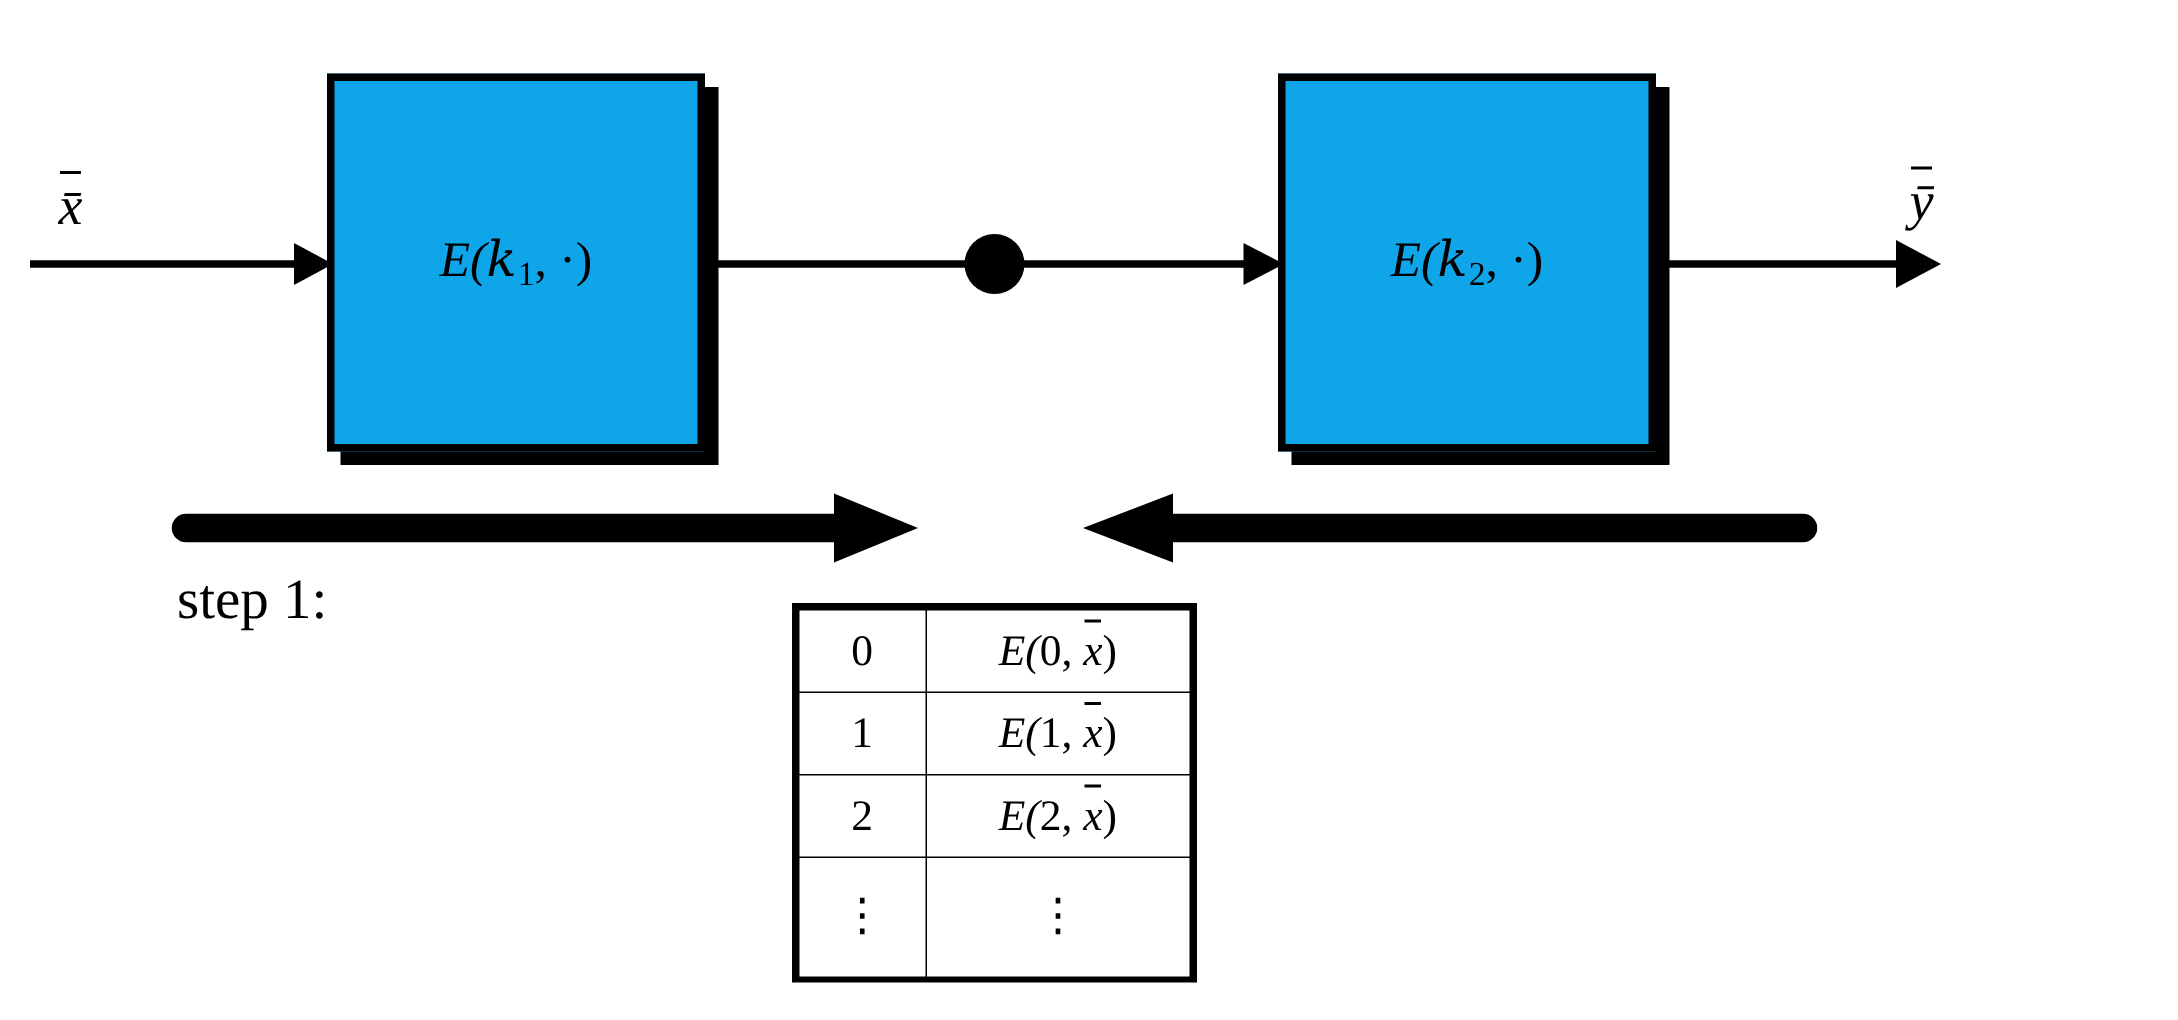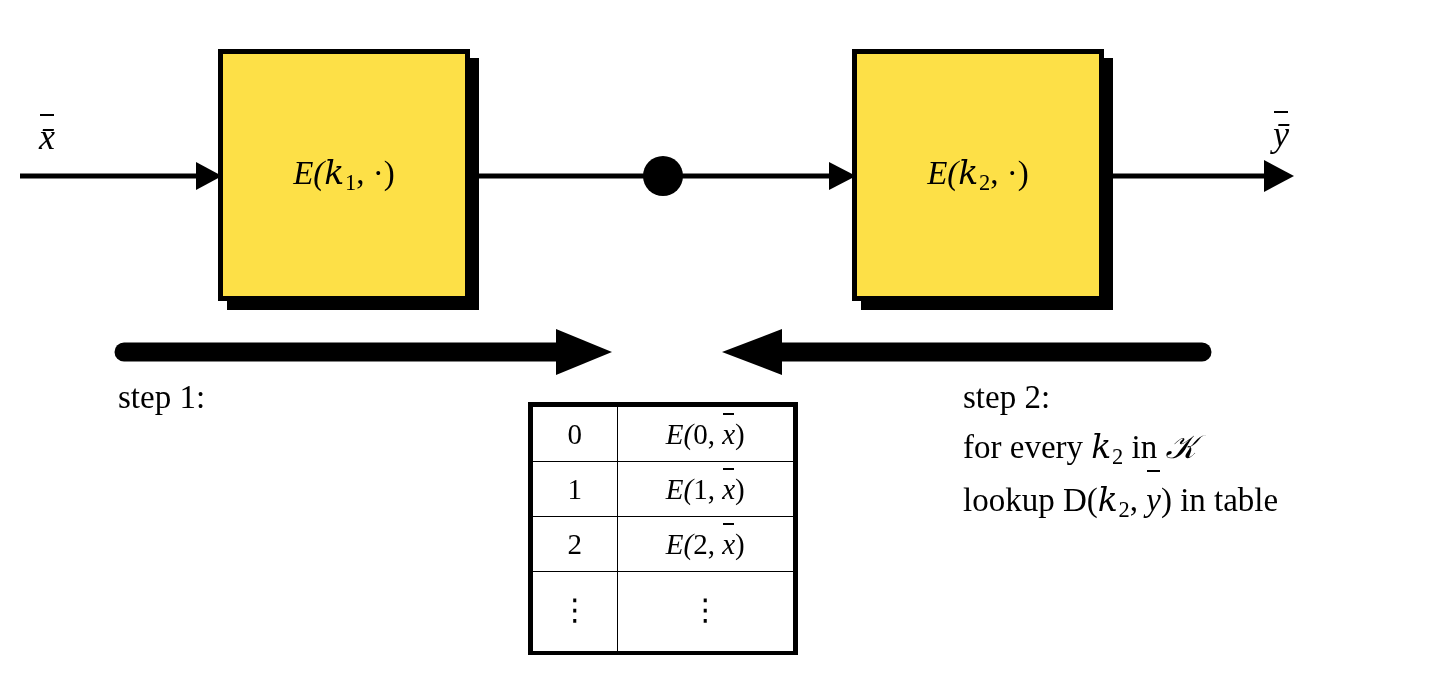--- a/index.html
+++ b/index.html
@@ -81,21 +81,21 @@
     top: 9px;
     width: 252px;
     height: 252px;
   }
   .boxface {
     position: absolute;
     left: 0;
     top: 0;
     width: 252px;
     height: 252px;
-    background: #fde047;
+    background: #0ea5e9;
     border: 5px solid #000;
     box-sizing: border-box;
     display: flex;
     align-items: center;
     justify-content: center;
     text-align: right;
   }
   .boxlabel {
     font-size: 33px;
     line-height: 1;
@@ -139,21 +139,21 @@
     letter-spacing: 0;
   }
   .vdots-glyph {
     display: inline-block;
     line-height: 0.48;
     font-size: 30px;
   }
 
   .steptext {
     position: absolute;
-    font-size: 33px;
+    font-size: 38px;
     line-height: 1.52;
     white-space: nowrap;
   }
 </style>
 </head>
 <body>
 
 <div id="stage">
 
   <svg class="layer" viewBox="0 0 1452 680">
@@ -213,29 +213,20 @@
       <div class="boxlabel">
         <span class="math">E(</span><span class="kap">k</span><span class="sub">2</span><span class="up">, ·)</span>
       </div>
     </div>
   </div>
 
   <div class="steptext" style="left:118px; top:372px;">
     <div>step 1:</div>
   </div>
 
-  <div class="steptext" style="left:963px; top:372px;">
-    <div>step 2:</div>
-    <div>
-      <span class="up">for every </span><span class="kap">k</span><span class="sub">2</span><span class="up"> in </span><span class="cal">𝒦</span>
-    </div>
-    <div>
-      <span class="up">lookup D(</span><span class="kap">k</span><span class="sub">2</span><span class="up">, </span><span class="ovl">y</span><span class="up">) in table</span>
-    </div>
-  </div>
 
   <div id="lookup-table">
     <table>
       <tbody>
         <tr>
           <td class="keycol">0</td>
           <td>
             <span class="math">E(</span><span class="up">0</span><span class="up">, </span><span class="ovl">x</span><span class="up">)</span>
           </td>
         </tr>

